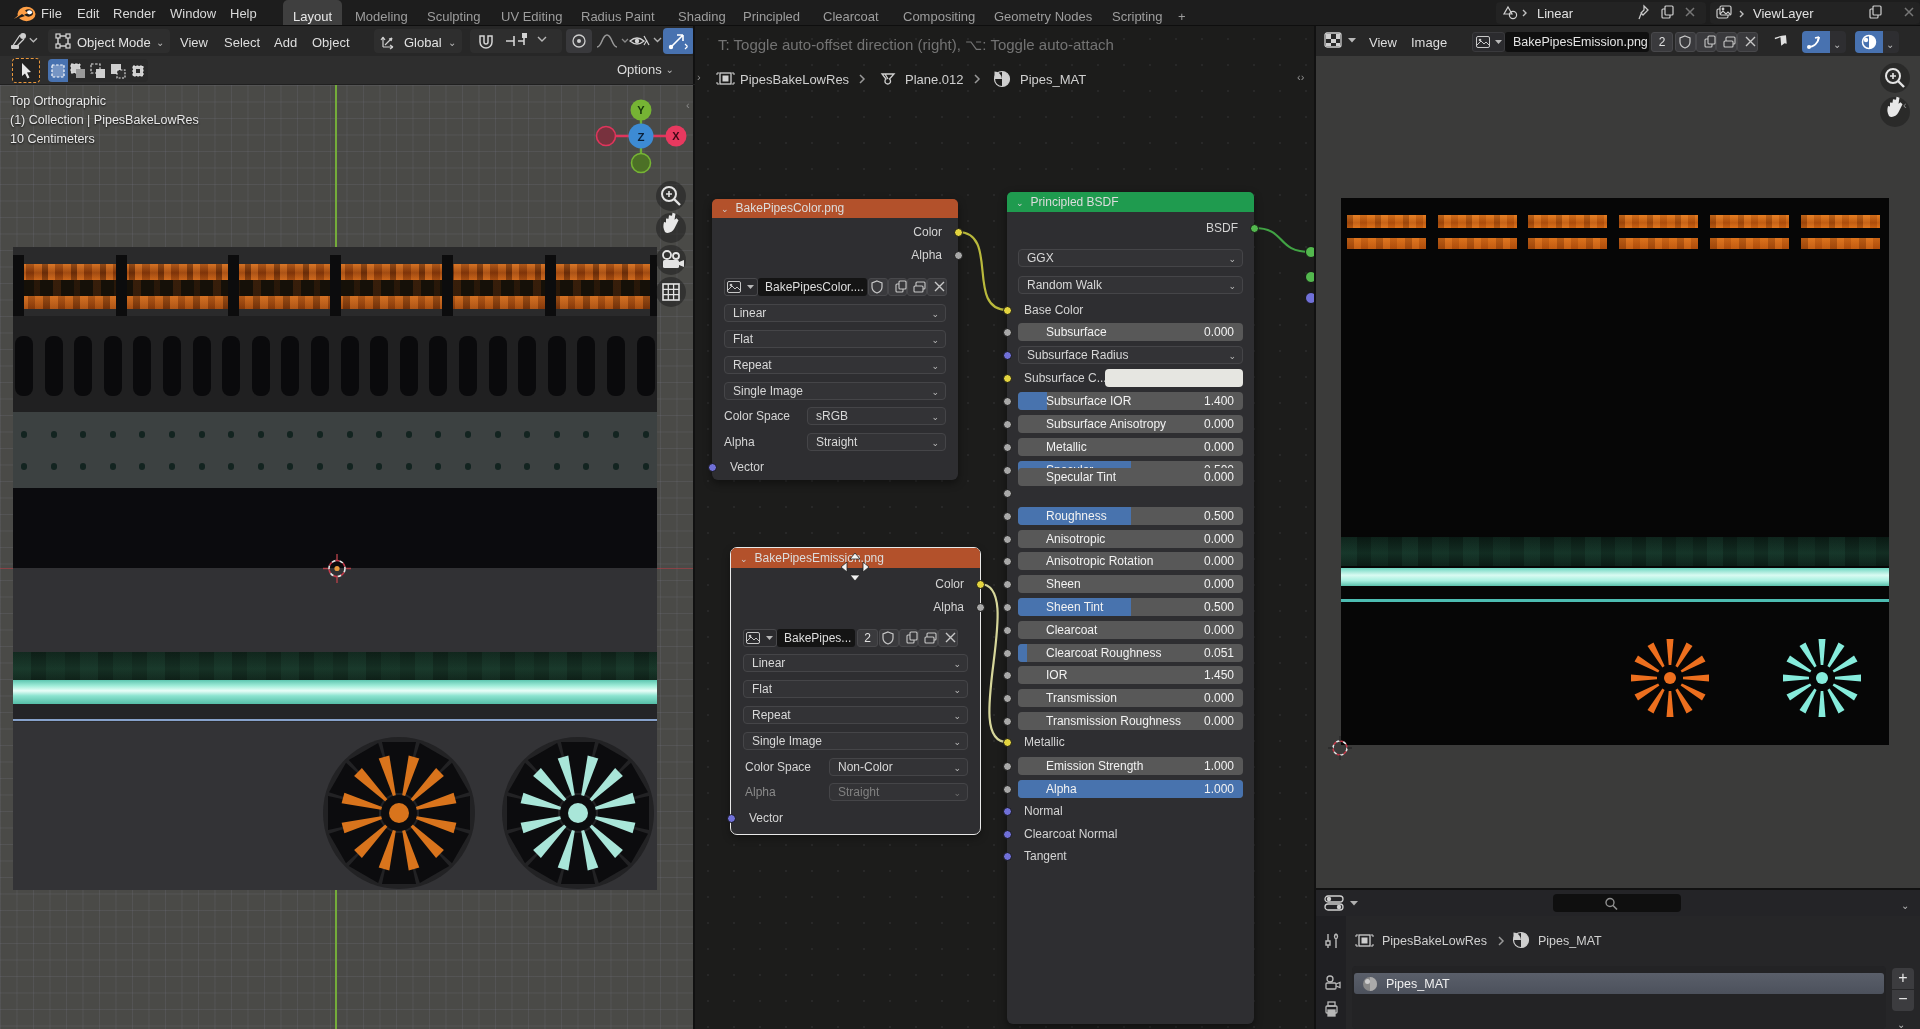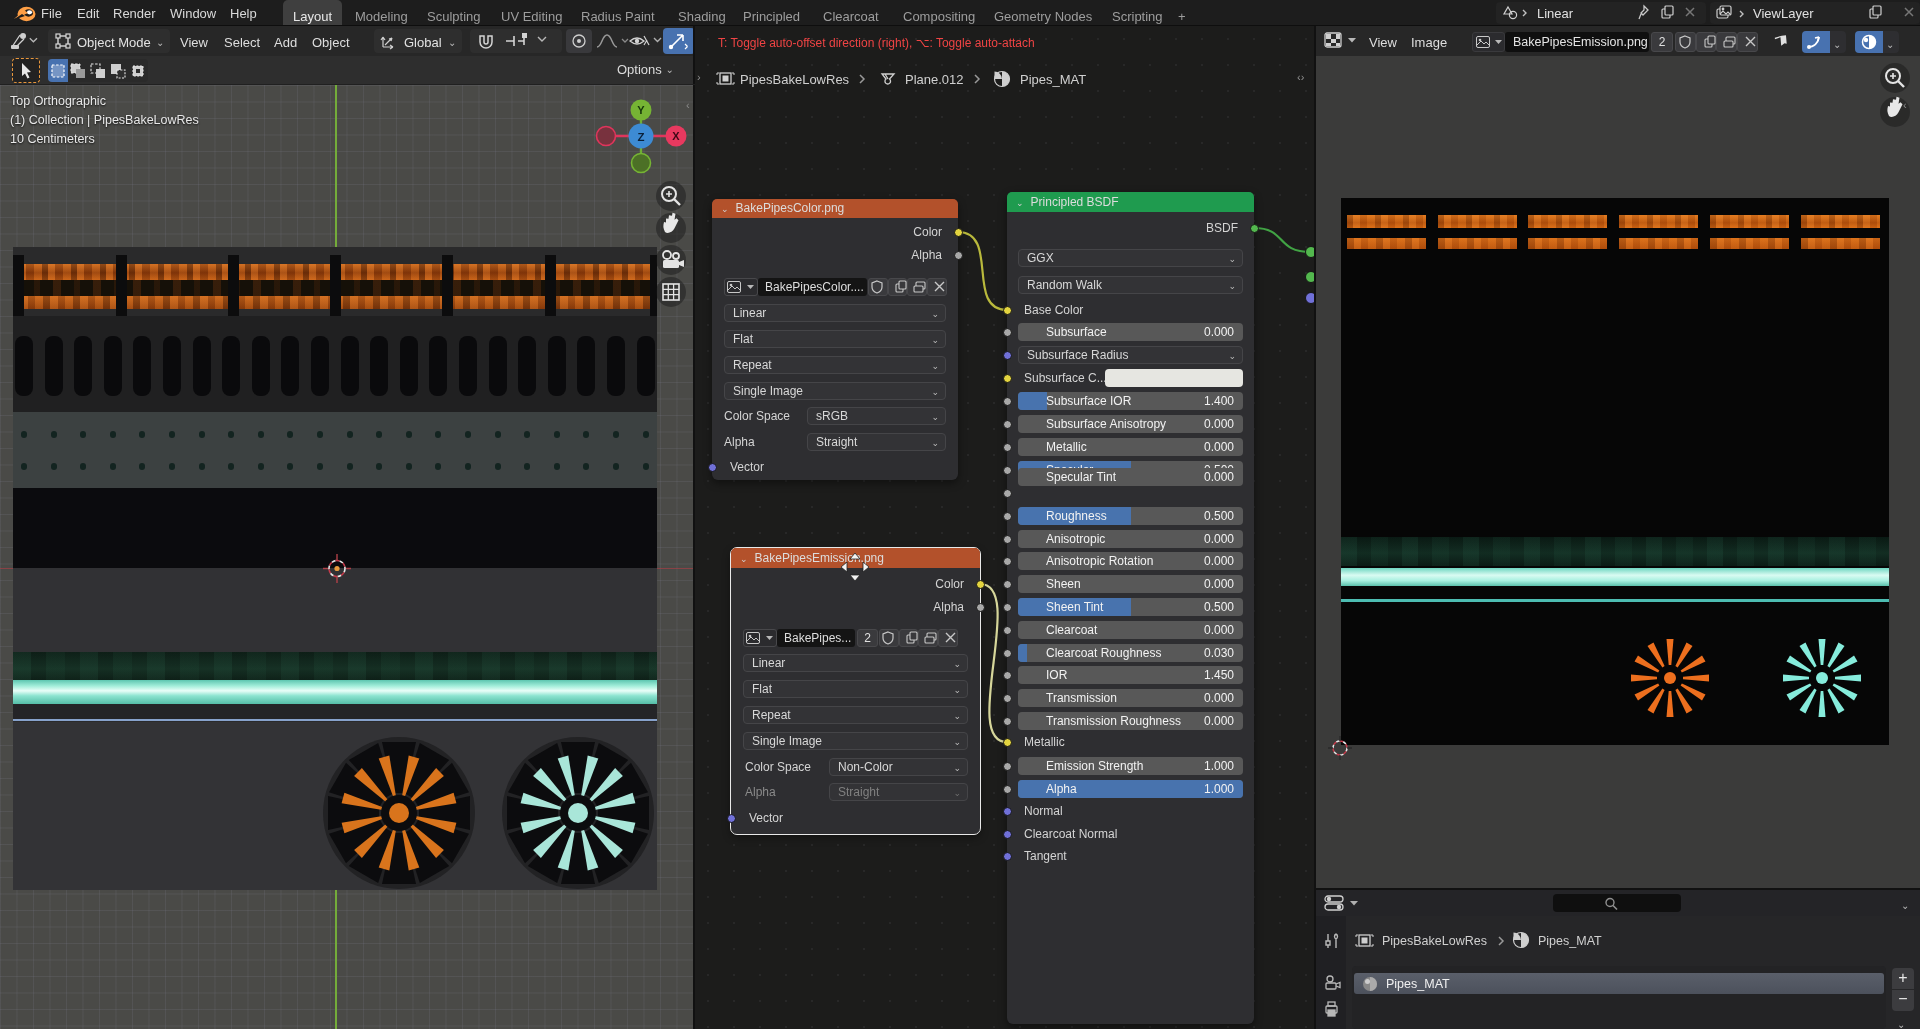--- a/index.html
+++ b/index.html
@@ -364,21 +364,21 @@
 <div class="a" id="ne">
 <div class="dots"></div>
 <svg class="a" style="left:0;top:0" width="621" height="1003">
 <path d="M263 206 C 305 206, 270 284, 312 284" fill="none" stroke="#b9b93c" stroke-width="2.2"></path>
 <path d="M285 558 C 332 558, 265 716, 312 716" fill="none" stroke="#d6d69a" stroke-width="2.2"></path>
 <path d="M559 202 C 592 202, 580 226, 616 226" fill="none" stroke="#41a344" stroke-width="2.2"></path>
 <circle cx="616" cy="226" r="5.5" fill="#53b84e" stroke="#151515"></circle>
 <circle cx="616" cy="251" r="5.5" fill="#53b84e" stroke="#151515"></circle>
 <circle cx="616" cy="272" r="5.5" fill="#7070d8" stroke="#151515"></circle>
 </svg>
-<div class="tx" style="left:23px;top:11px;color:#ef4444;font-size:12px">T: Toggle auto-offset direction (right), ⌥: Toggle auto-attach</div>
+<div class="tx" style="left:23px;top:11px;color:#737373;font-size:15px">T: Toggle auto-offset direction (right), ⌥: Toggle auto-attach</div>
 <svg class="a" style="left:22px;top:44px" width="300" height="18" viewBox="0 0 300 18">
 <rect x="3" y="3" width="11" height="11" fill="none" stroke="#cfcfcf" stroke-width="1.3"></rect>
 <rect x="5.5" y="5.5" width="6" height="6" fill="#cfcfcf"></rect>
 <path d="M0 3 h2 M0 3 v2 M17 3 h-2 M17 3 v2 M0 14 h2 M0 14 v-2 M17 14 h-2 M17 14 v-2" stroke="#cfcfcf"></path>
 <path d="M143 5 l4 4 -4 4" fill="none" stroke="#999" stroke-width="1.5"></path>
 <path d="M165 4 h12 l-4.5 5 a2.8 2.8 0 1 1 -3.5 0 Z M168 4 l3 5" fill="none" stroke="#cfcfcf" stroke-width="1.3"></path>
 <path d="M258 5 l4 4 -4 4" fill="none" stroke="#999" stroke-width="1.5"></path>
 <circle cx="285" cy="9" r="7.5" fill="none" stroke="#cfcfcf" stroke-width="1.2"></circle>
 <path d="M285 1.5 a7.5 7.5 0 0 1 0 15 Z" fill="#cfcfcf"></path>
 <path d="M285 9 a7.5 7.5 0 0 0 -7.5 -7.5 l0 7.5 Z" fill="#cfcfcf"></path>
@@ -480,21 +480,21 @@
         <span class="l">Sheen Tint</span>
         <span class="v">0.500</span>
       </div>
 <div class="sld" style="left:11px;top:429px;width:225px">
         <span class="l">Clearcoat</span>
         <span class="v">0.000</span>
       </div>
 <div class="sld" style="left:11px;top:452px;width:225px">
         <div class="f" style="width:4%"></div>
         <span class="l">Clearcoat Roughness</span>
-        <span class="v">0.030</span>
+        <span class="v">0.051</span>
       </div>
 <div class="sld" style="left:11px;top:474px;width:225px">
         <span class="l">IOR</span>
         <span class="v">1.450</span>
       </div>
 <div class="sld" style="left:11px;top:497px;width:225px">
         <span class="l">Transmission</span>
         <span class="v">0.000</span>
       </div>
 <div class="sld" style="left:11px;top:520px;width:225px">

